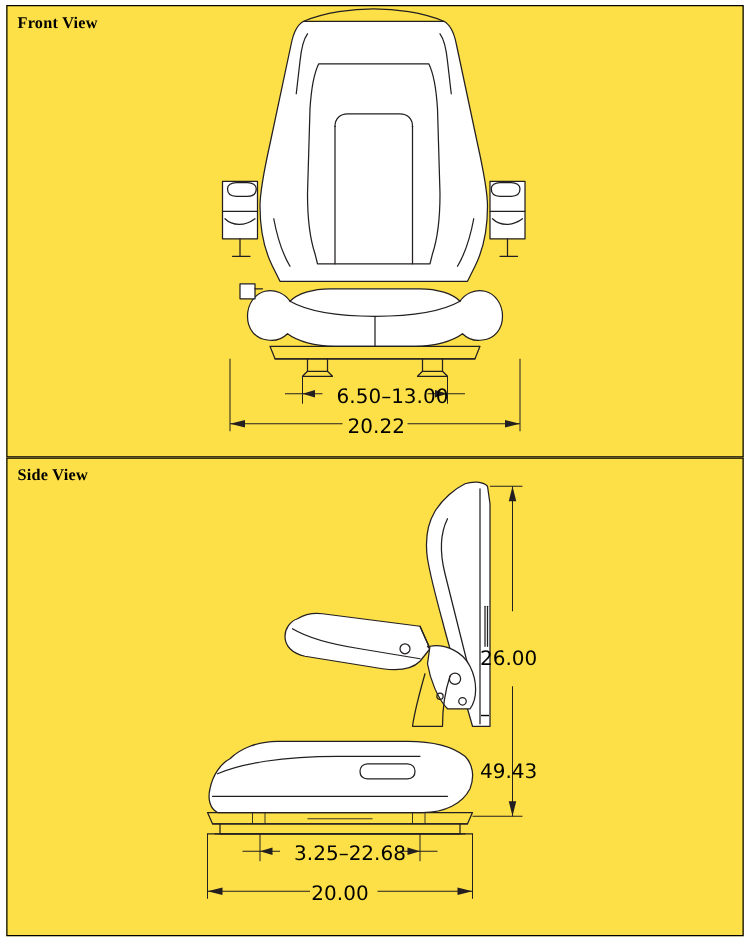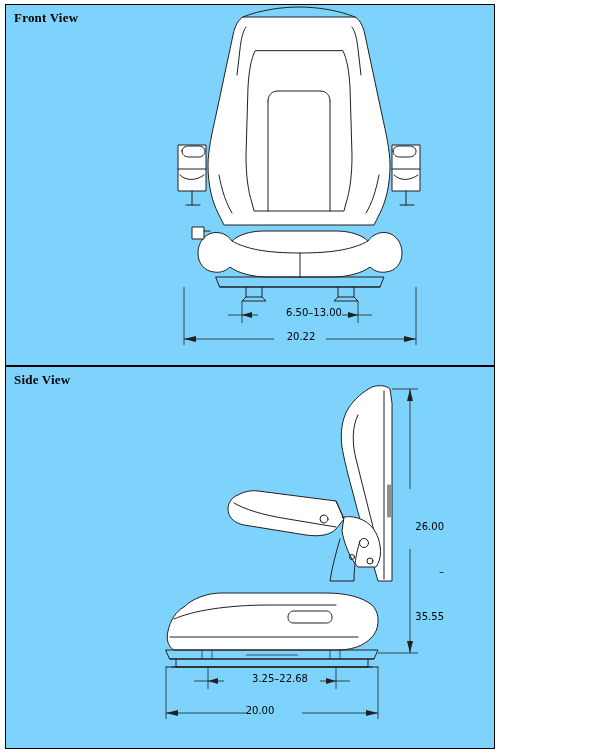--- a/index.html
+++ b/index.html
@@ -14,24 +14,24 @@
     position: relative;
     width: 600px;
     height: 753px;
     background: #ffffff;
     box-sizing: border-box;
     overflow: hidden;
   }
   .panel {
     position: absolute;
     left: 5px;
-    width: 490px;
+    width: 590px;
     border: 1px solid #000000;
     box-sizing: border-box;
-    background: #7dd3fc;
+    background: #fde047;
   }
   #front-panel {
     top: 4px;
     height: 362px;
   }
   #side-panel {
     top: 366px;
     height: 383px;
   }
   .panel-title {
@@ -40,28 +40,28 @@
     top: 5px;
     font-family: "Liberation Serif", serif;
     font-weight: bold;
     font-size: 13px;
     color: #000000;
     letter-spacing: 0.2px;
   }
   .dim-label {
     position: absolute;
     font-family: "DejaVu Sans", sans-serif;
-    font-size: 10px;
+    font-size: 16px;
     color: #000000;
     white-space: pre;
     text-align: center;
   }
   .dim-label.stacked {
     line-height: 15px;
-    text-align: right;
+    text-align: left;
   }
   svg {
     display: block;
   }
   .drawing {
     position: absolute;
     left: 0;
     top: 0;
   }
   .ln {
@@ -256,20 +256,20 @@
         <path class="dim" d="M160,346 L242,346"></path>
         <path class="dim" d="M296,346 L372,346"></path>
         <polygon class="arrowfill" points="160,346 172,343 172,349"></polygon>
         <polygon class="arrowfill" points="372,346 360,343 360,349"></polygon>
       </g>
     </svg>
 
     <div class="dim-label stacked" style="left:378px; top:122px; width:60px;">
       <div>26.00</div>
       <div>–</div>
-      <div>35.55</div>
+      <div>49.43</div>
     </div>
 
     <div class="dim-label" style="left:216px; top:306px; width:116px;">3.25–22.68</div>
-    <div class="dim-label" style="left:224px; top:338px; width:60px;">20.00</div>
+    <div class="dim-label" style="left:236px; top:338px; width:60px;">20.00</div>
   </div>
 
 </div>
 
 </body></html>

